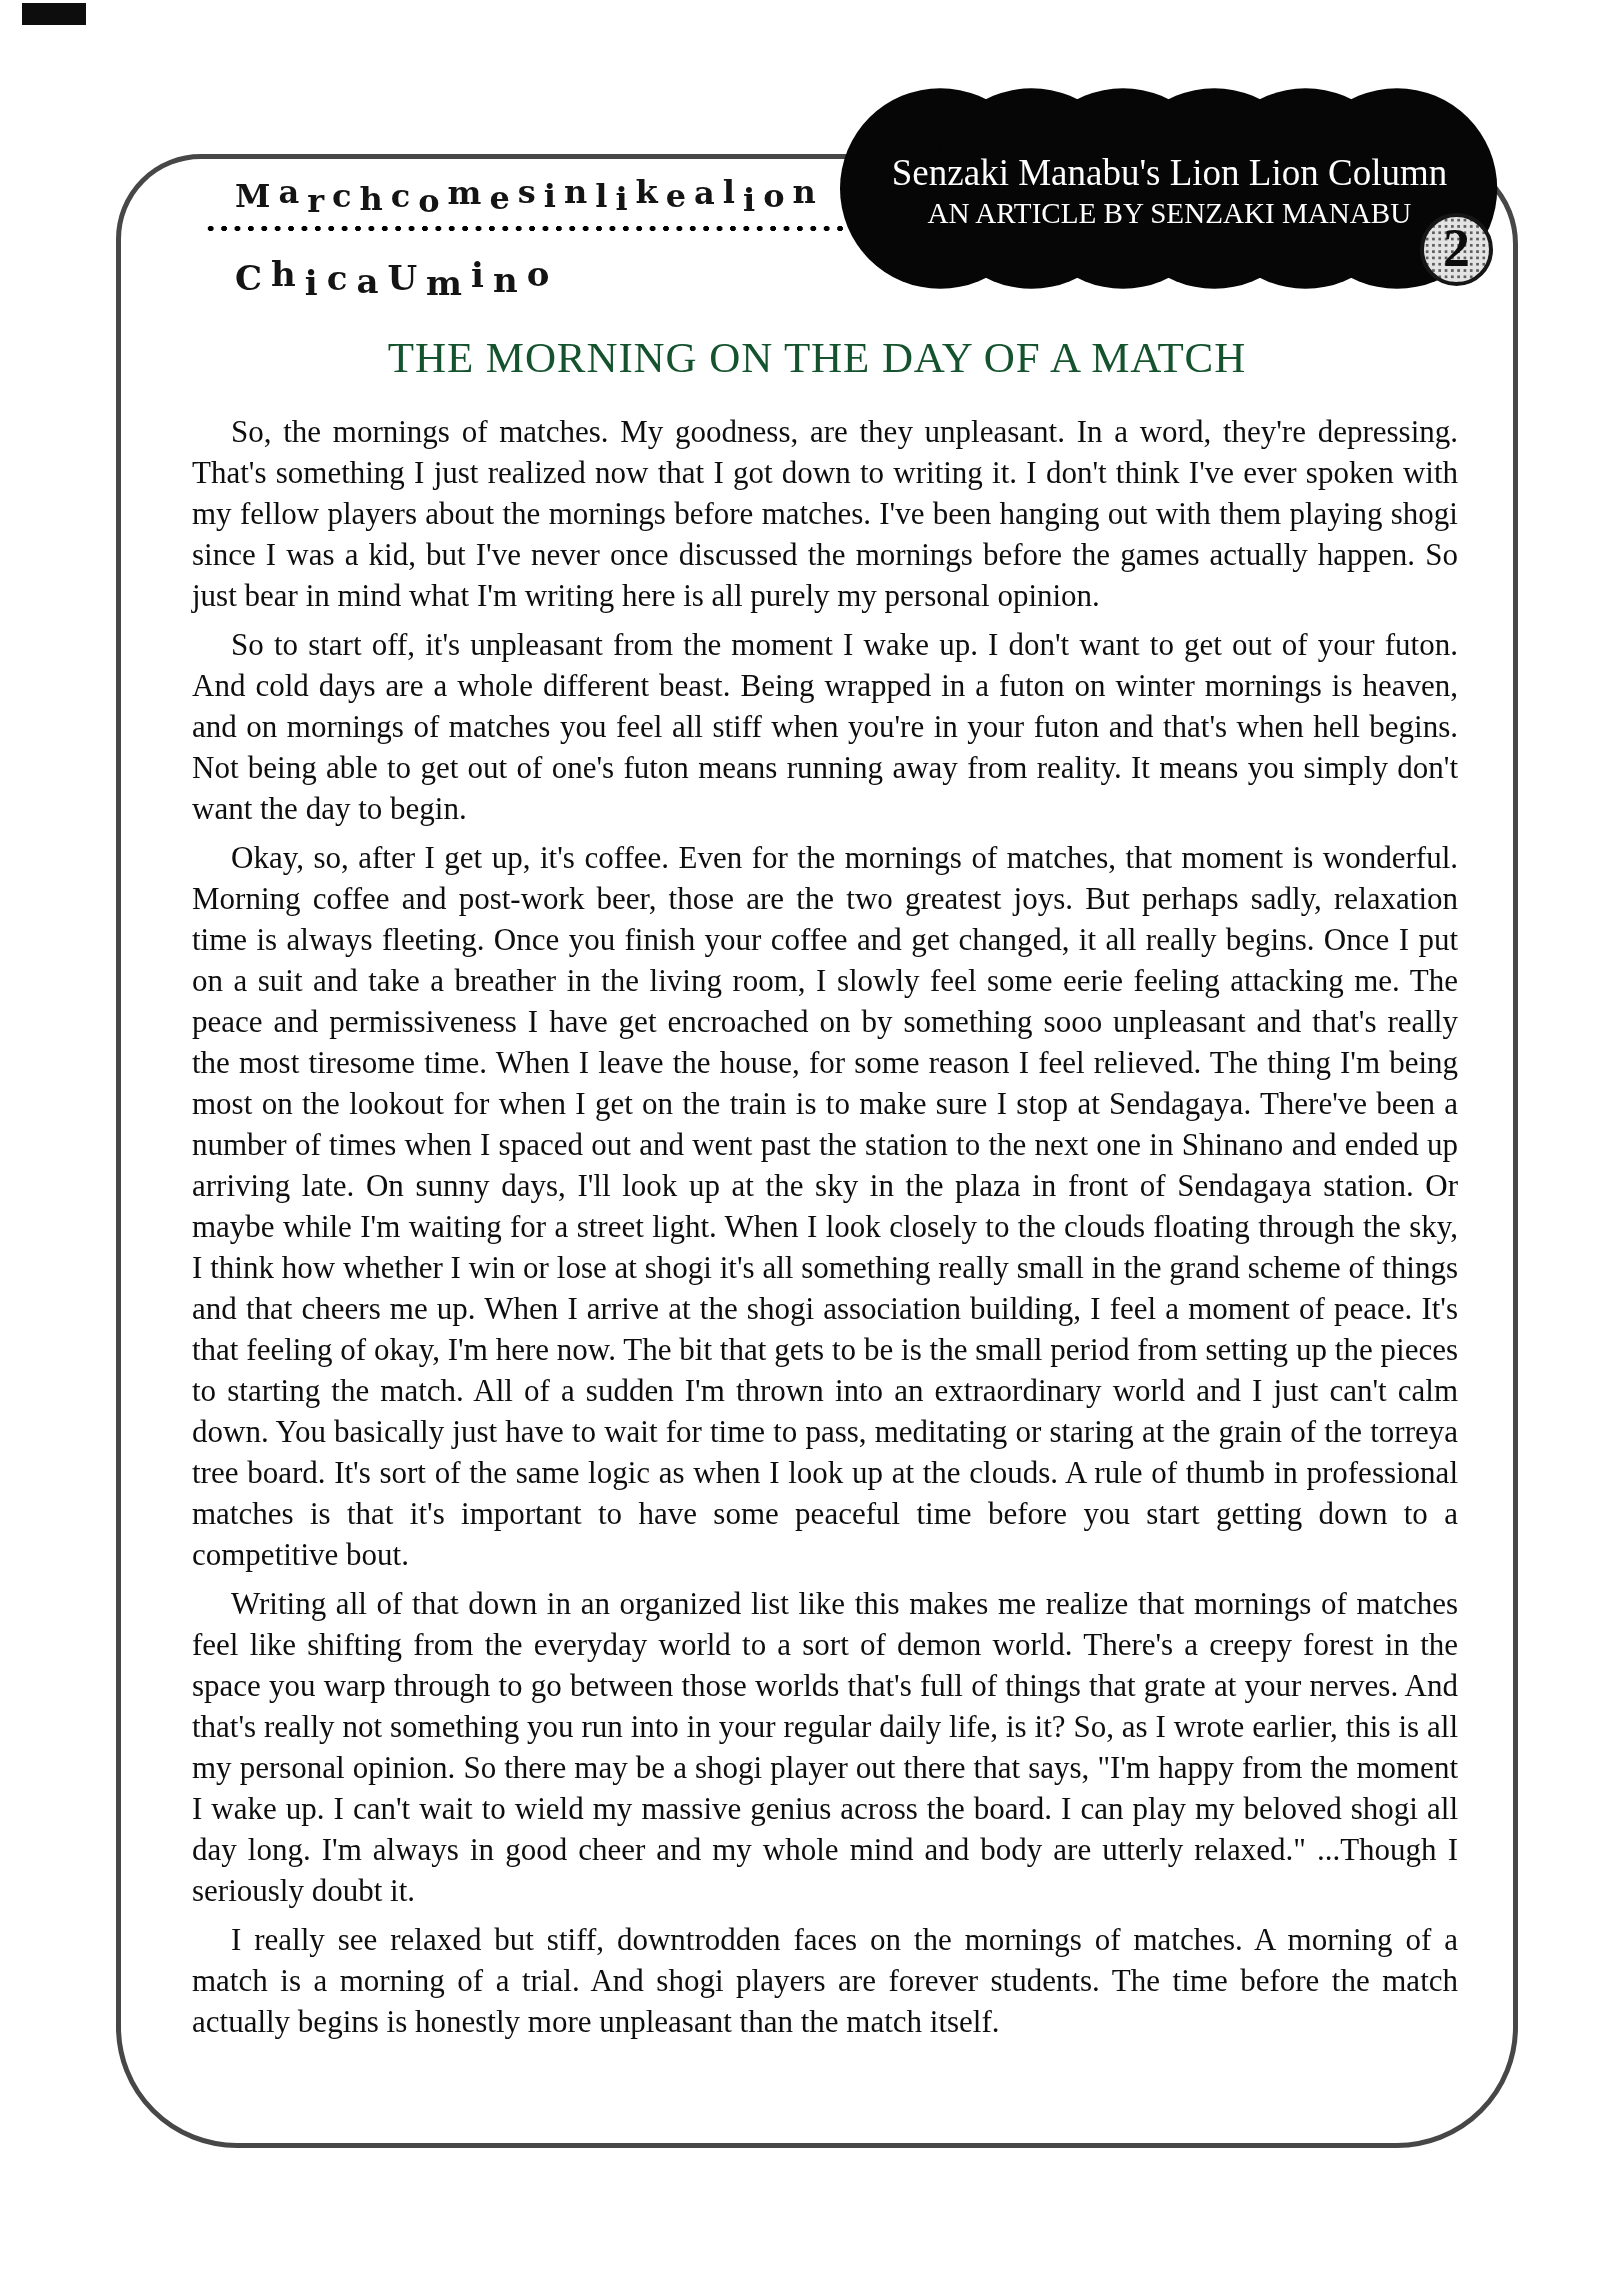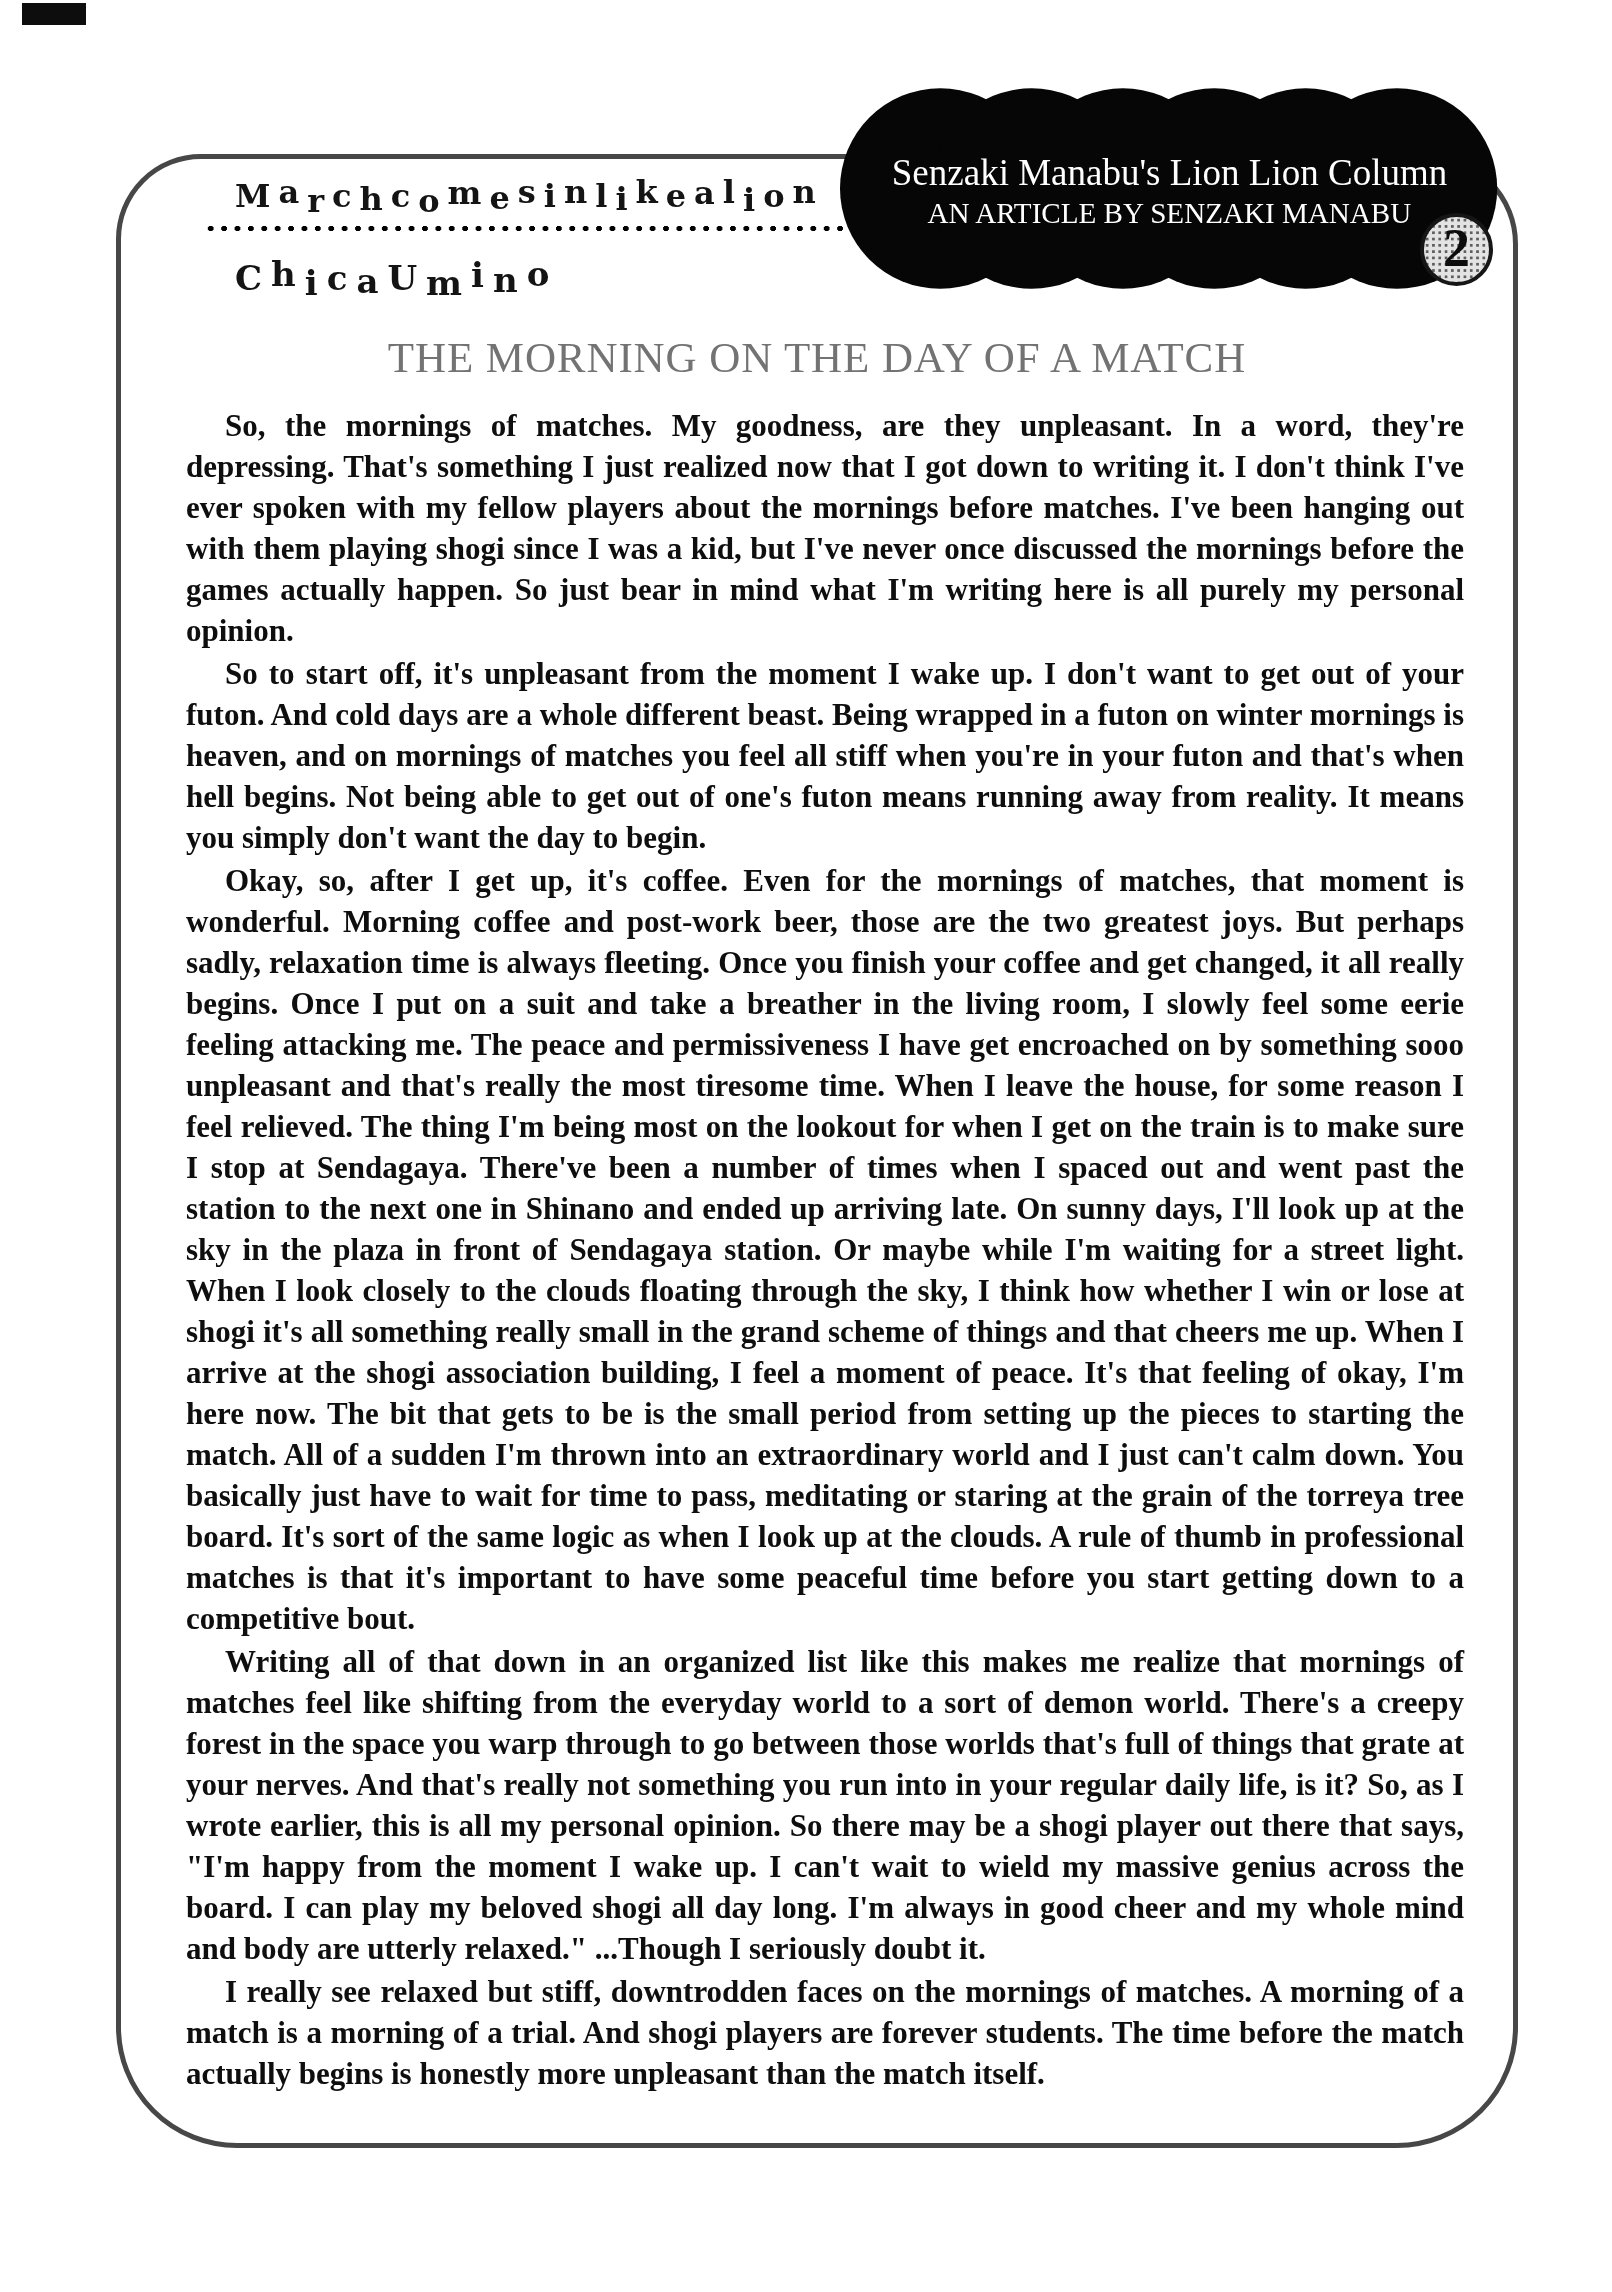--- a/index.html
+++ b/index.html
@@ -66,32 +66,32 @@
     z-index:6;box-sizing:border-box;
   }
   .page-badge span{
     font-family:"Liberation Serif", serif;
     font-size:54px;font-weight:bold;color:#0c0c0c;line-height:1;
     transform:translateY(-1.8px);
   }
   .article-title{
     position:absolute;left:116px;top:333px;width:1402px;
     text-align:center;
-    font-size:43px;font-weight:normal;color:#737373;
+    font-size:43px;font-weight:normal;color:#14532d;
     letter-spacing:0.9px;margin:0;
     z-index:2;
   }
   .article-body{
     position:absolute;left:184px;top:403px;width:1282px;
     font-size:31px;line-height:41px;
     text-align:justify;
     color:#0e0e0e;
     z-index:2;
   }
-  .article-body p{margin:2px;text-indent:39px;font-weight:bold;}
+  .article-body p{margin:8px;text-indent:39px;}
 </style>
 </head>
 <body>
 
 <div class="sheet">
 
   <div class="corner-mark"></div>
 
   <div class="frame"></div>
 

